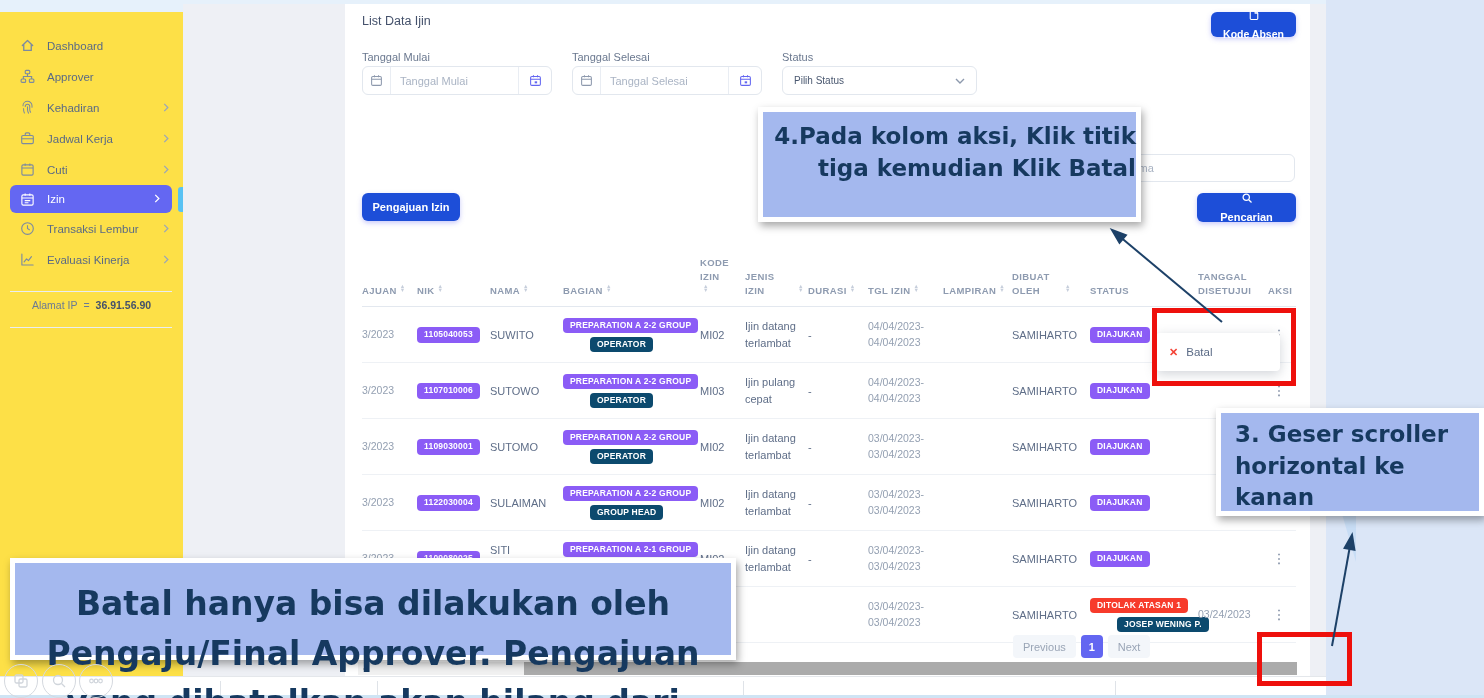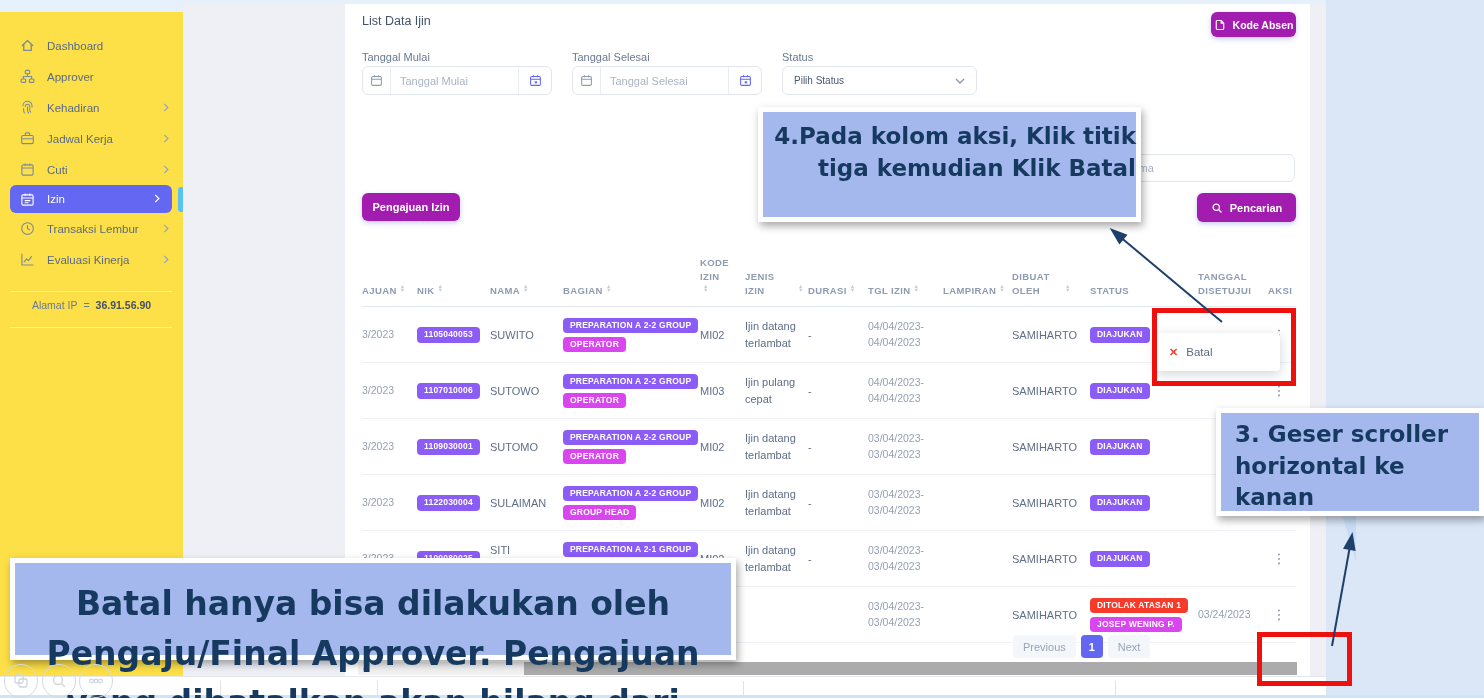--- a/index.html
+++ b/index.html
@@ -27,21 +27,21 @@
   .menu-item.active { background:#6467f2; border-radius:6px; margin:0 11px 0 10px; padding:0 10px; color:#fff; height:28px; }
   .menu-item.active .mi-icon, .menu-item.active .mi-chevron { color:#fff; }
   .active-accent { position:absolute; left:178px; top:187px; width:5px; height:25px; background:#58c2f3; border-radius:3px 0 0 3px; }
   .sb-divider { position:absolute; left:10px; width:162px; height:1px; background:#e9edf2; }
   .sb-footer { position:absolute; left:0; top:299px; width:183px; font-size:10.5px; color:#6b7a94; display:flex; gap:6px; justify-content:center; }
   .sb-footer b { color:#44516b; }
 
   
   .card { position:absolute; left:345px; top:4px; width:965px; height:676px; background:#fff; z-index:2; }
   .card-title { position:absolute; left:17px; top:10px; font-size:12.5px; color:#44516b; }
-  .btn { display:inline-flex; align-items:center; justify-content:center; gap:7px; background:#a21caf; color:#fff; border:none; border-radius:6px; font-size:11px; font-weight:bold; cursor:pointer; font-family:inherit; box-shadow:0 2px 5px rgba(99,102,241,.35); }
+  .btn { display:inline-flex; align-items:center; justify-content:center; gap:7px; background:#1d4ed8; color:#fff; border:none; border-radius:6px; font-size:11px; font-weight:bold; cursor:pointer; font-family:inherit; box-shadow:0 2px 5px rgba(99,102,241,.35);flex-direction:column; }
   .btn svg { display:block; }
   .btn-kode-absen { position:absolute; left:866px; top:8px; width:85px; height:25px; font-size:10.5px; }
   .btn-pengajuan { position:absolute; left:17px; top:189px; width:98px; height:28px; }
   .btn-pencarian { position:absolute; left:852px; top:189px; width:99px; height:29px; }
 
   .filter-label { position:absolute; top:47px; font-size:11px; color:#6a788f; }
   .input-group { position:absolute; top:62px; height:29px; display:flex; border:1px solid #e2e7ee; border-radius:6px; background:#fff; overflow:hidden; }
   .ig-iconbox { width:28px; display:flex; align-items:center; justify-content:center; border-right:1px solid #e9edf3; color:#8d99ad; }
   .ig-iconbox.right { border-right:none; border-left:1px solid #e9edf3; width:33px; color:#6366f1; }
   .ig-iconbox svg { width:13px; height:13px; }
@@ -54,21 +54,21 @@
   .tbl { position:absolute; left:17px; top:252px; width:934px; font-size:11px; color:#5f6e88; }
   .tr { display:grid; grid-template-columns:55px 73px 73px 137px 45px 63px 60px 75px 69px 78px 108px 70px 28px; align-items:center; border-bottom:1px solid #eef1f5; min-height:56px; }
   .tr.thead { align-items:end; min-height:44px; padding-bottom:9px; border-bottom:1px solid #e3e8ef; color:#8e9bb0; font-size:9.5px; font-weight:bold; letter-spacing:.4px; }
   .th { padding-right:4px; line-height:1.45; }
   .th.wrap .th-label { display:inline-block; max-width:50px; }
   .sort { display:inline-block; font-size:5.5px; color:#c6cedb; line-height:3.5px; vertical-align:2px; margin-left:3px; }
   .cell { padding-right:6px; line-height:1.5; }
   .cell.dates { color:#94a0b2; font-size:10.5px; }
   .badge { display:inline-block; color:#fff; font-size:8.5px; font-weight:bold; padding:3px 7px; border-radius:4px; line-height:1.1; letter-spacing:.2px; white-space:nowrap; margin:1.5px 0; }
   .badge.orange { background:#8b5cf6; }
-  .badge.cyan { background:#d946ef; }
+  .badge.cyan { background:#0c4a6e;margin-left:27px; }
   .badge.red { background:#f73b2b; }
   .kebab { text-align:center; color:#6b7a94; font-size:13px; cursor:pointer; letter-spacing:0; }
 
   
   .pagination { position:absolute; left:668px; top:631px; display:flex; gap:5px; align-items:center; font-size:11px;justify-content:space-between; }
   .pg-btn { background:#f3f6fa; color:#9aa5b6; border:none; border-radius:4px; height:23px; padding:0 10px; font-size:11px; cursor:pointer; font-family:inherit; }
   .pg-btn.active { background:#6366f1; color:#fff; width:22px; padding:0; font-weight:bold; }
 
   
   .hscroll { position:absolute; left:13px; top:658px; width:938px; height:13px; display:flex; }

